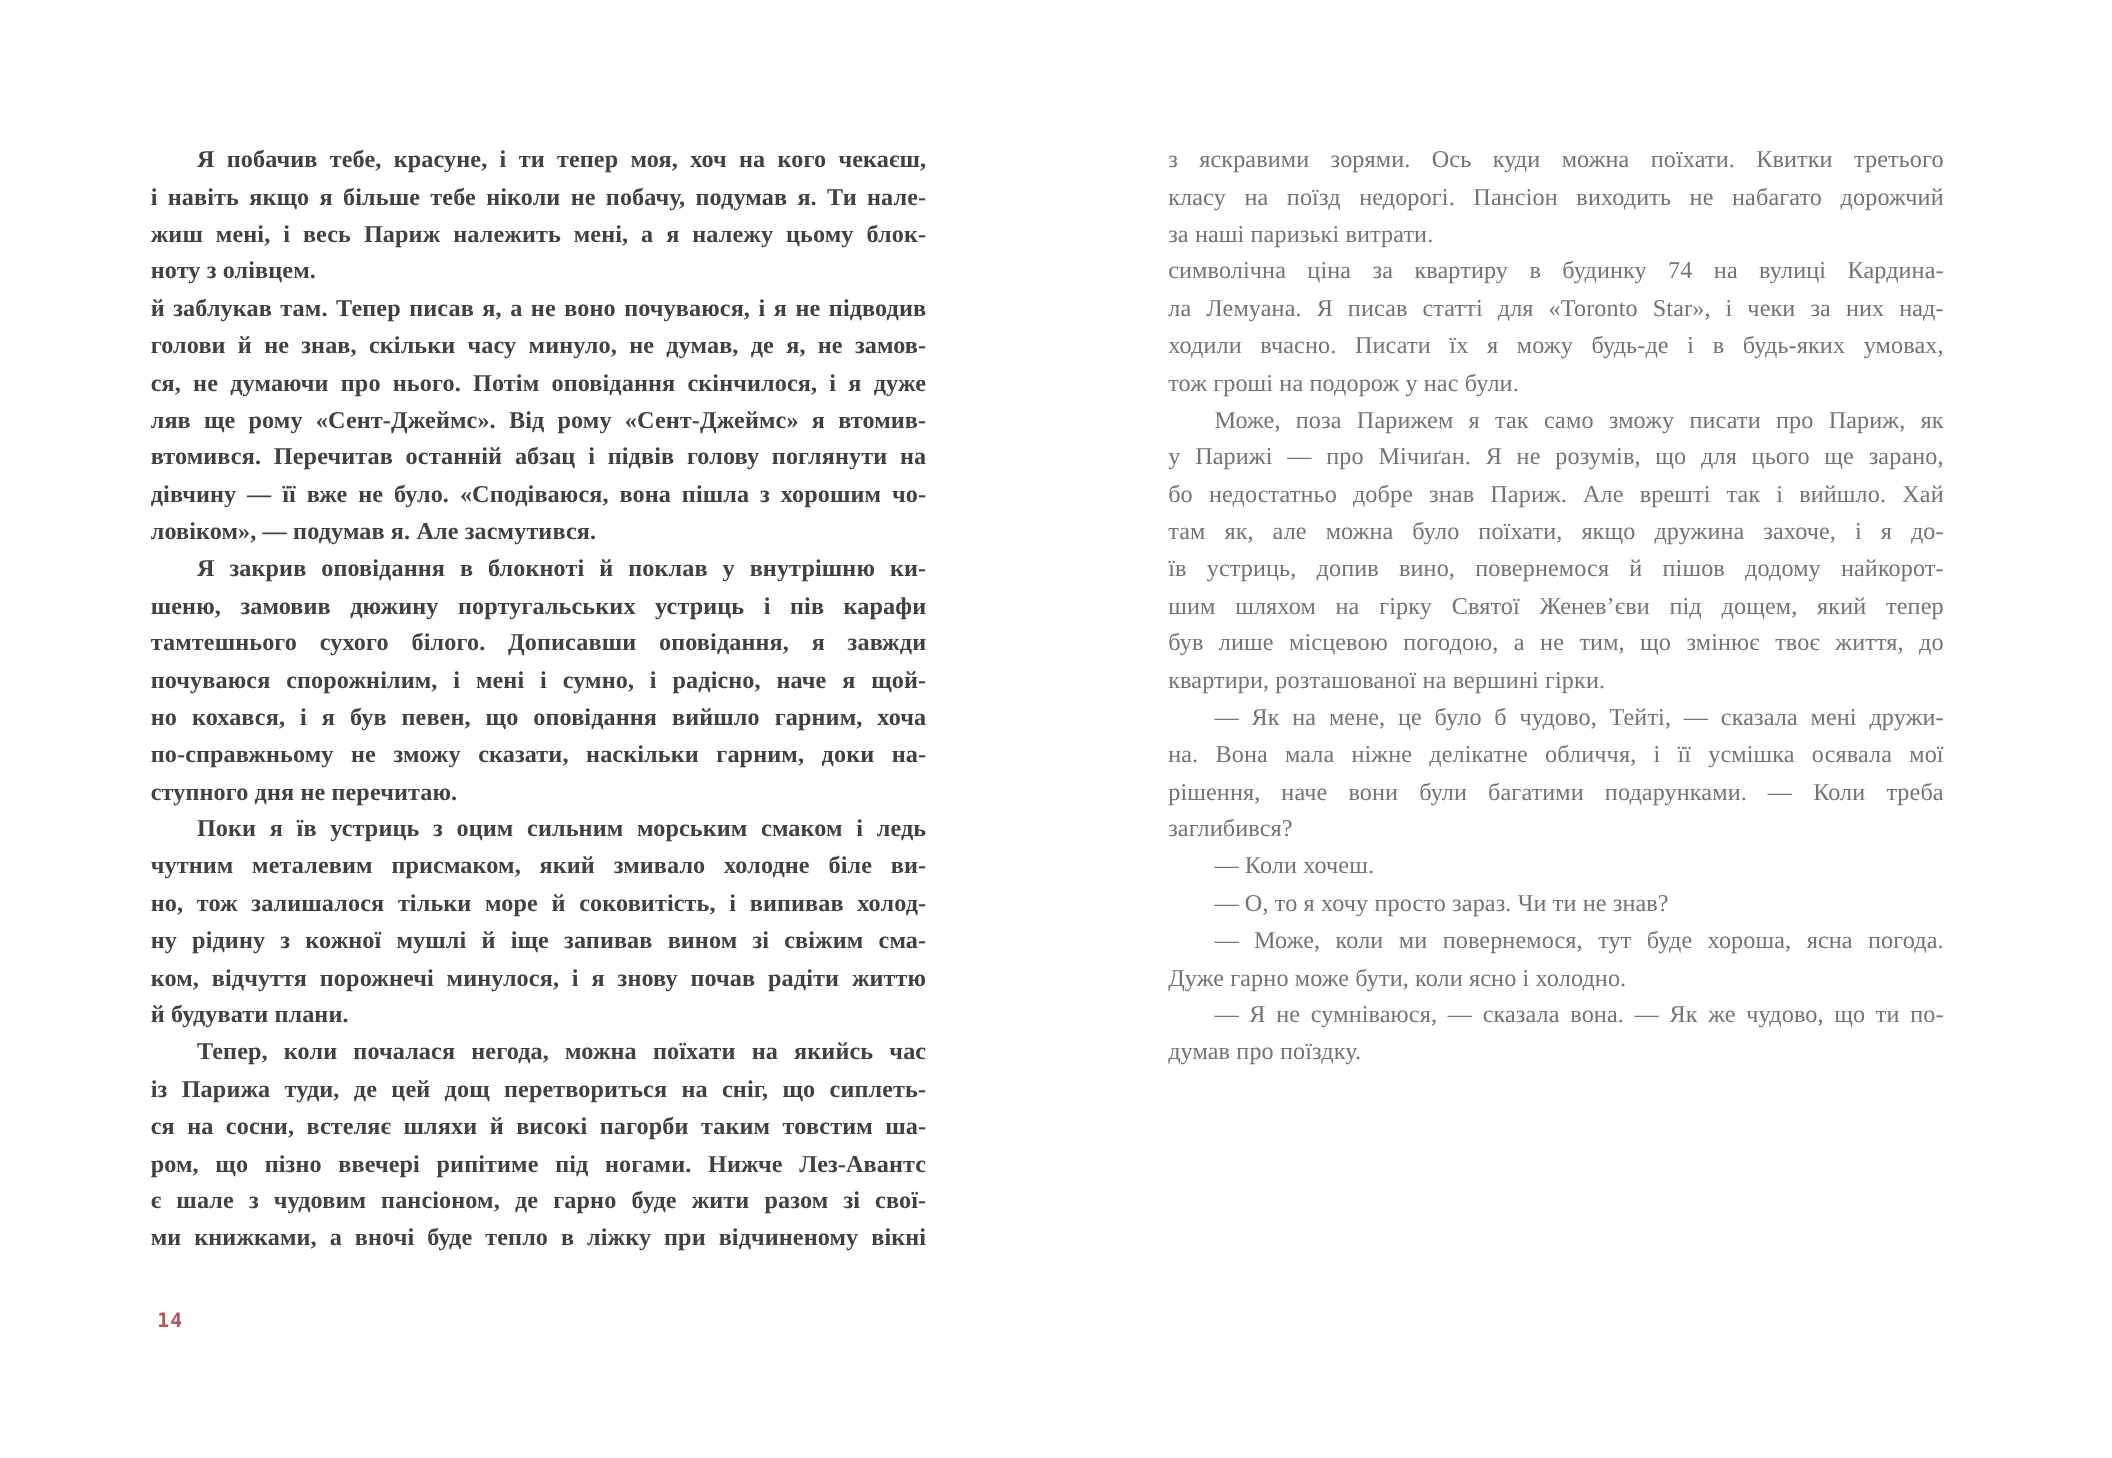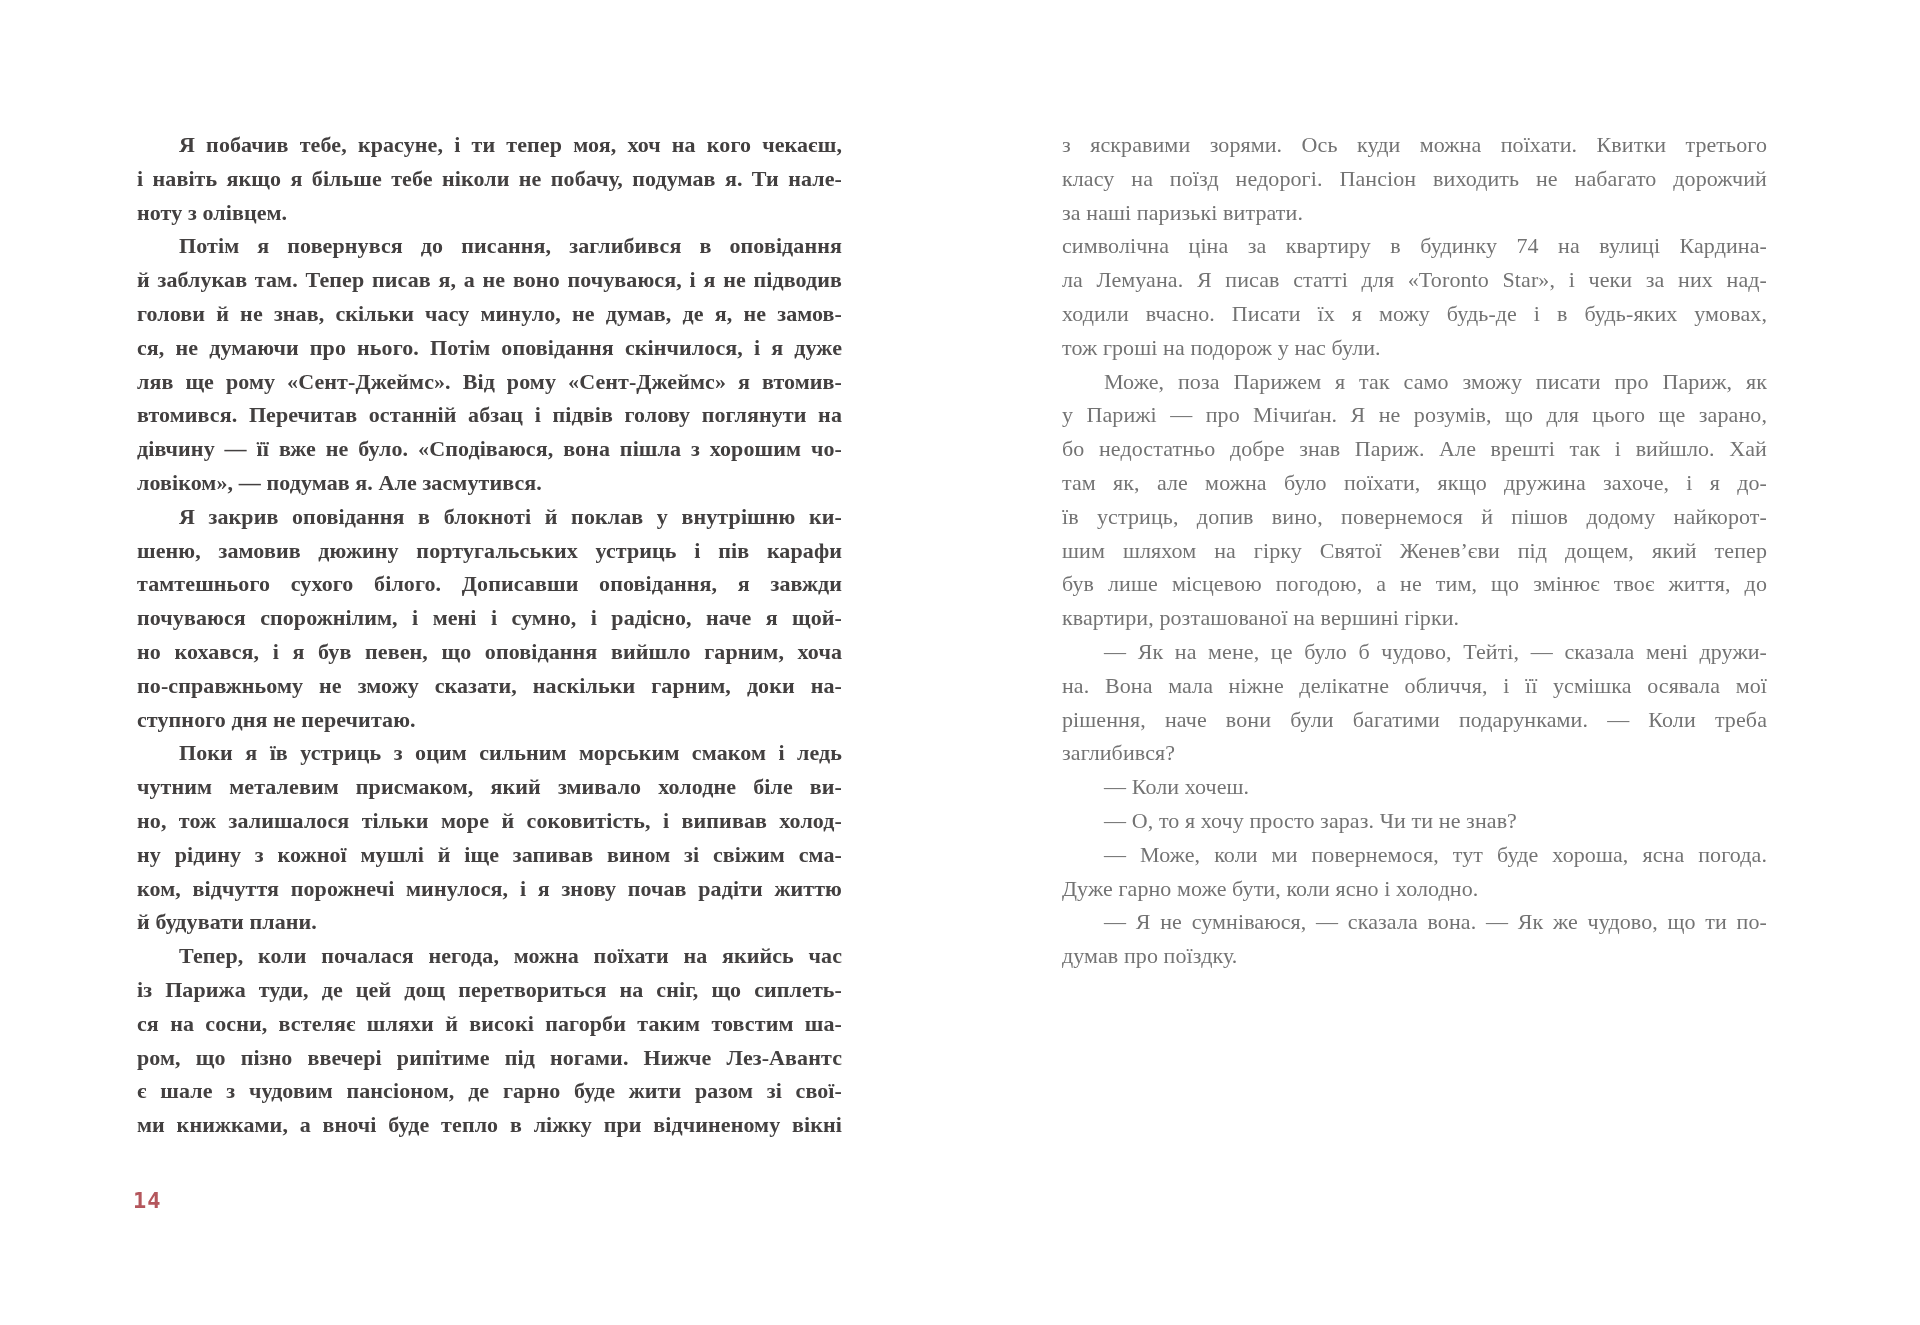--- a/index.html
+++ b/index.html
@@ -37,39 +37,39 @@
   }
   .line.no-justify {
     text-align: left;
     text-align-last: left;
   }
   .line.indent {
     text-indent: 42px;
   }
   .folio {
     position: absolute;
-    left: 133px;
+    left: 143px;
     top: 1188px;
     font-family: "DejaVu Sans Mono", monospace;
     font-weight: bold;
-    font-size: 22px;
+    font-size: 18px;
     line-height: 26px;
     letter-spacing: 1px;
   }
 </style>
 </head>
 <body style="background: rgb(255, 255, 255);">
 
 <div class="book-spread">
 
   <div class="page-column left" style="color: rgb(67, 64, 64);">
       <div class="line indent">Я побачив тебе, красуне, і ти тепер моя, хоч на кого чекаєш,</div>
       <div class="line">і навіть якщо я більше тебе ніколи не побачу, подумав я. Ти нале-</div>
+      <div class="line">жиш мені, і весь Париж належить мені, а я належу цьому блок-</div>
       <div class="line no-justify">ноту з олівцем.</div>
-      <div class="line indent">Потім я повернувся до писання, заглибився в оповідання</div>
       <div class="line">й заблукав там. Тепер писав я, а не воно почуваюся, і я не підводив</div>
       <div class="line">голови й не знав, скільки часу минуло, не думав, де я, не замов-</div>
       <div class="line">ся, не думаючи про нього. Потім оповідання скінчилося, і я дуже</div>
       <div class="line">ляв ще рому «Сент-Джеймс». Від рому «Сент-Джеймс» я втомив-</div>
       <div class="line">втомився. Перечитав останній абзац і підвів голову поглянути на</div>
       <div class="line">дівчину — її вже не було. «Сподіваюся, вона пішла з хорошим чо-</div>
       <div class="line no-justify">ловіком», — подумав я. Але засмутився.</div>
       <div class="line indent">Я закрив оповідання в блокноті й поклав у внутрішню ки-</div>
       <div class="line">шеню, замовив дюжину португальських устриць і пів карафи</div>
       <div class="line">тамтешнього сухого білого. Дописавши оповідання, я завжди</div>

